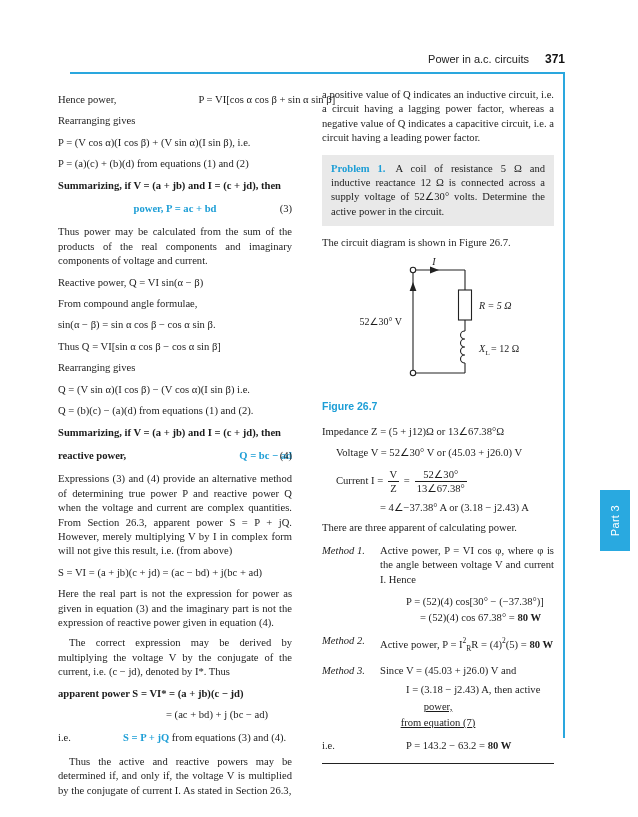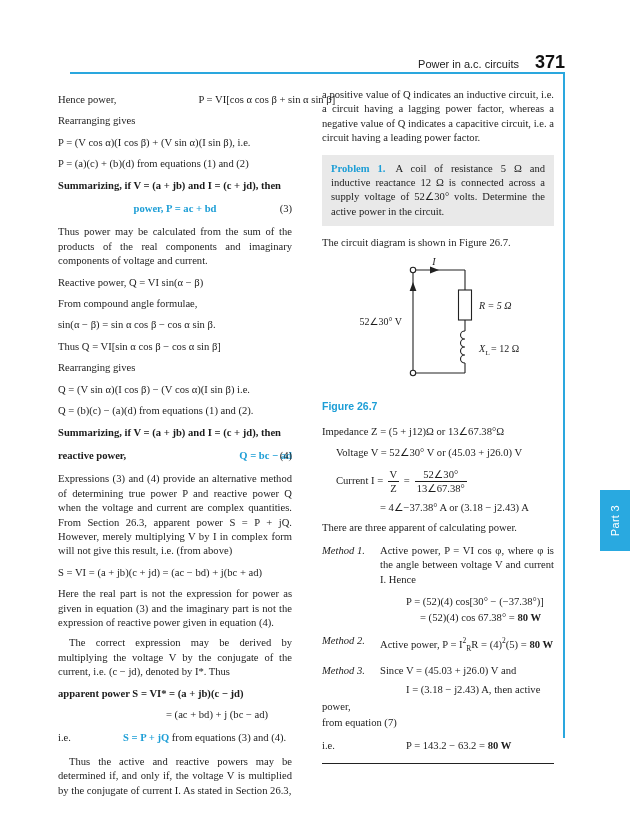--- a/index.html
+++ b/index.html
@@ -5,21 +5,21 @@
   html,body{margin:0;padding:0;}
   .page{
     position:relative; width:638px; height:817px; background:#ffffff;
     font-family:"Liberation Serif", serif; color:#1c1c1c; overflow:hidden;
   }
   
   .hdr{position:absolute; left:70px; top:52px; width:495px; display:flex;
        justify-content:flex-end; align-items:baseline; gap:16px;
        font-family:"Liberation Sans", sans-serif;}
   .hdr-title{font-size:11px; color:#222;}
-  .hdr-page{font-size:18px; font-weight:bold; color:#111;}
+  .hdr-page{font-size:12px; font-weight:bold; color:#111;}
   .hdr-rule{position:absolute; left:70px; top:72px; width:495px; height:2px; background:#2aa7de;}
   .v-rule{position:absolute; left:563px; top:72px; width:2px; height:666px; background:#2aa7de;}
   
   .part-tab{position:absolute; left:600px; top:490px; width:30px; height:61px;
             background:#29a9e0; display:flex; align-items:center; justify-content:center;}
   .part-tab span{writing-mode:vertical-rl; transform:rotate(180deg);
             font-family:"Liberation Sans", sans-serif; font-size:11px; color:#ffffff; letter-spacing:.3px;}
   
   .lcol{position:absolute; left:58px; top:86px; width:234px; font-size:10.6px; line-height:14.4px;}
   .rcol{position:absolute; left:322px; top:86px; width:232px; font-size:10.6px; line-height:14.4px;}
@@ -47,21 +47,21 @@
   .eq-ind{padding-left:14px; margin:7px 0; white-space:nowrap;}
   .cur-row{display:flex; align-items:center; padding-left:14px; margin:5px 0; white-space:nowrap;}
   .frac{display:inline-flex; flex-direction:column; align-items:center; margin:0 5px; line-height:13px;}
   .frac .den{border-top:1px solid #1c1c1c; padding:0 2px;}
   .cur-res{padding-left:58px; margin:6px 0; white-space:nowrap;}
   .method{display:flex; margin:8px 0;}
   .mlabel{width:58px; flex:none; font-style:italic;}
   .mbody{flex:1; text-align:justify;}
   .m-eq{padding-left:84px; margin:5px 0 2px 0; white-space:nowrap;}
   .m-eq2{padding-left:98px; margin:2px 0; white-space:nowrap;}
-  .r-align{text-align:left; margin:2px 0;}
+  .r-align{text-align:center; margin:2px 0;text-decoration:underline;}
   .ie-row{display:flex; margin:9px 0 0 0;}
   .ie-row .ie{width:84px; flex:none;}
   .bot-rule{border-top:1.4px solid #222; margin-top:9px; width:232px; height:0;}
   sub.small, sup.small{font-size:7.5px;}
   svg text{font-family:"Liberation Serif", serif; font-size:10px; fill:#1c1c1c;}
   svg .it{font-style:italic;}
   svg .sub{font-size:7px;}
 </style>
 </head>
 <body>

